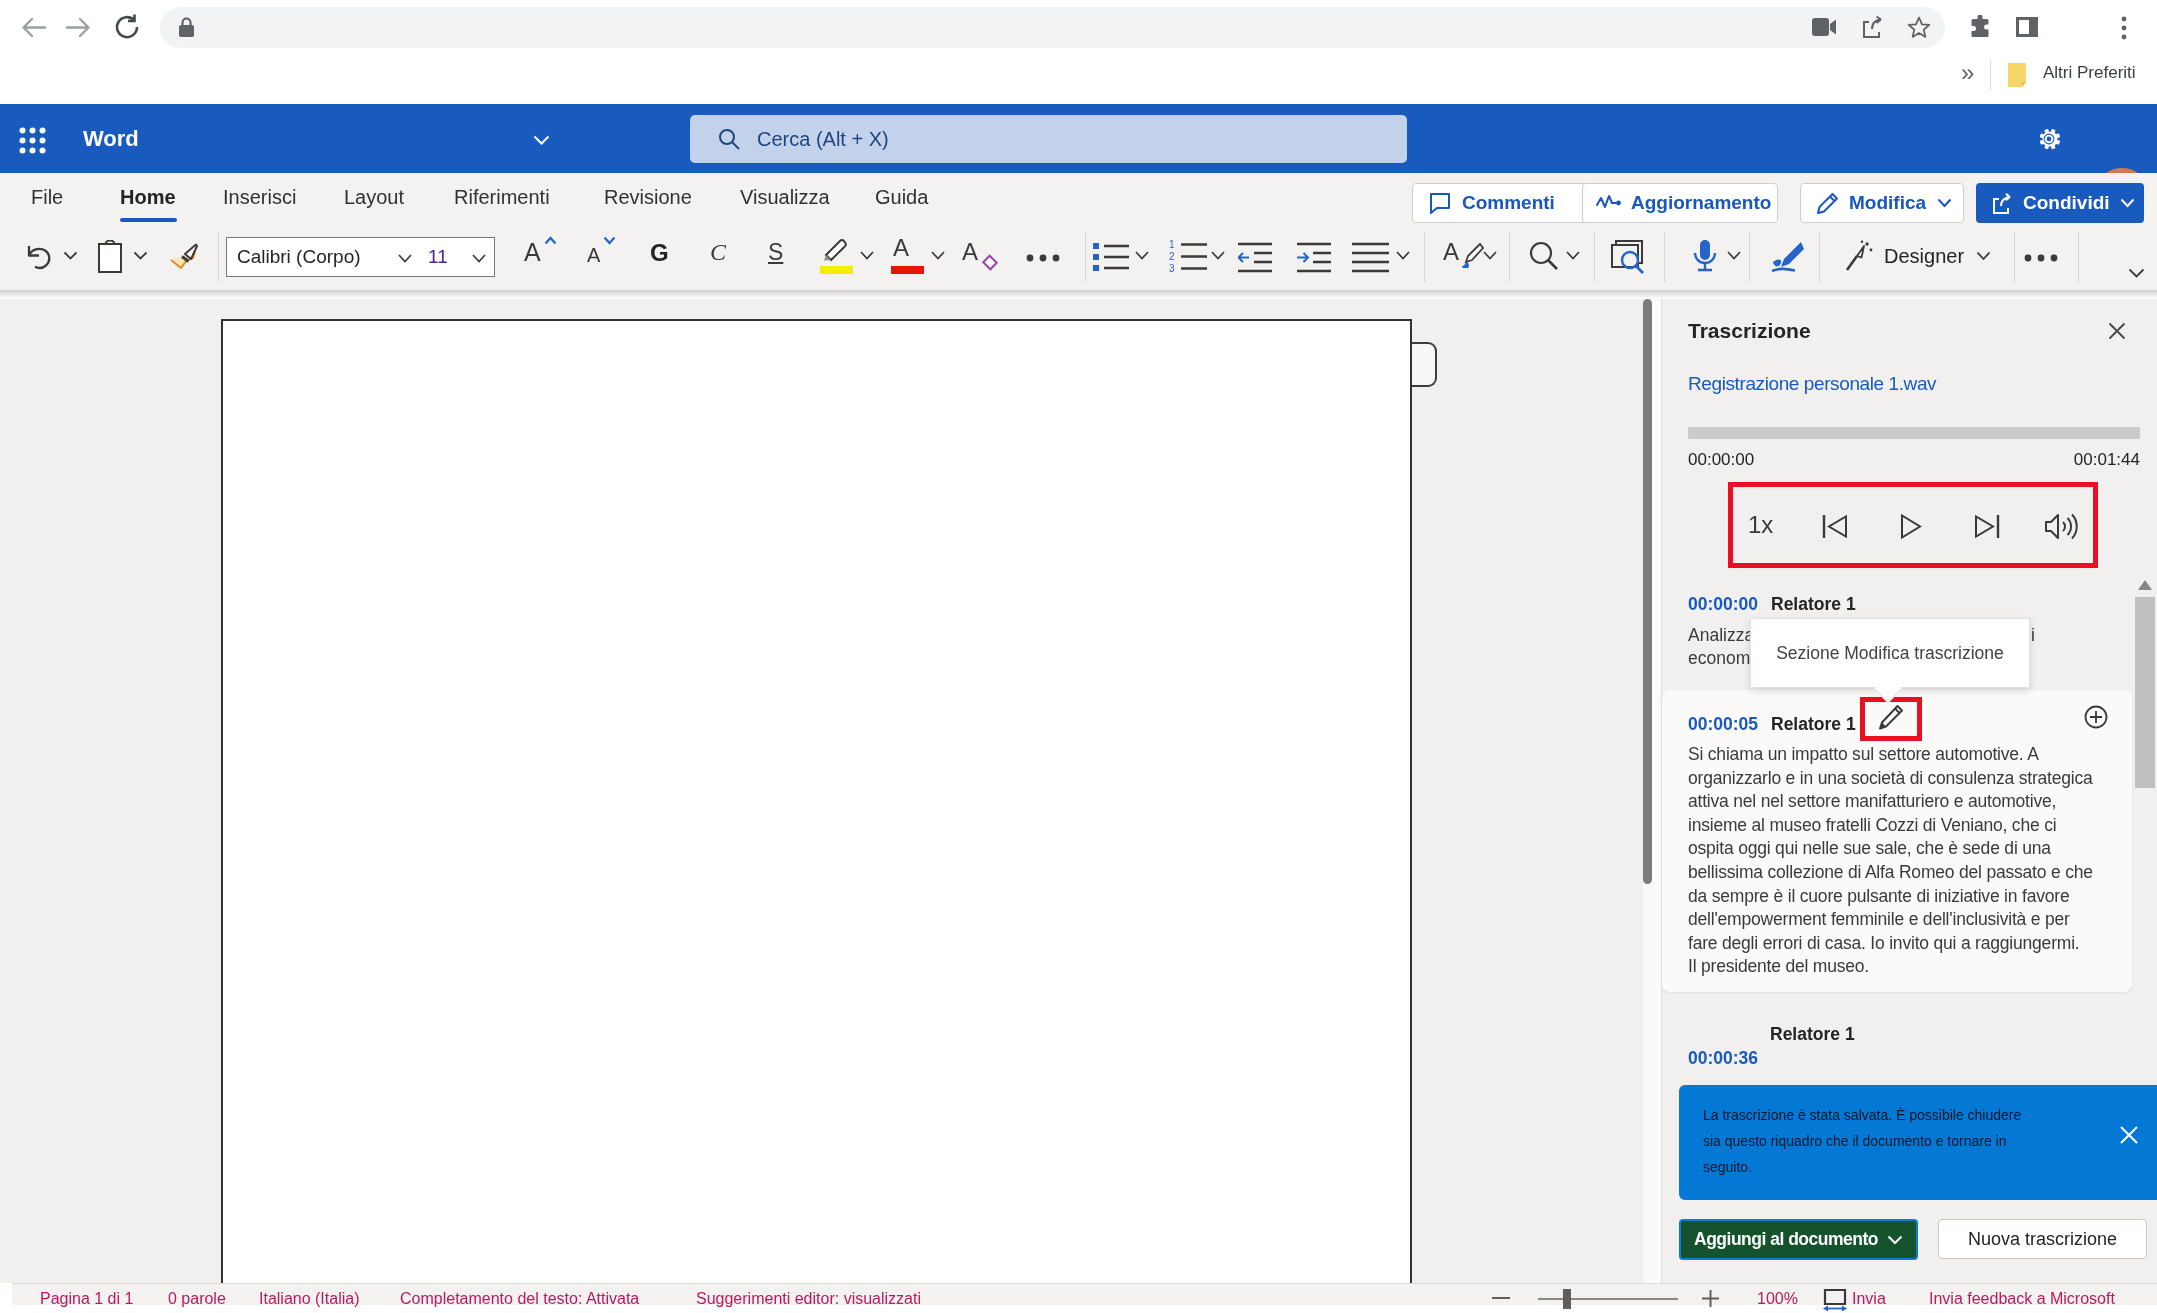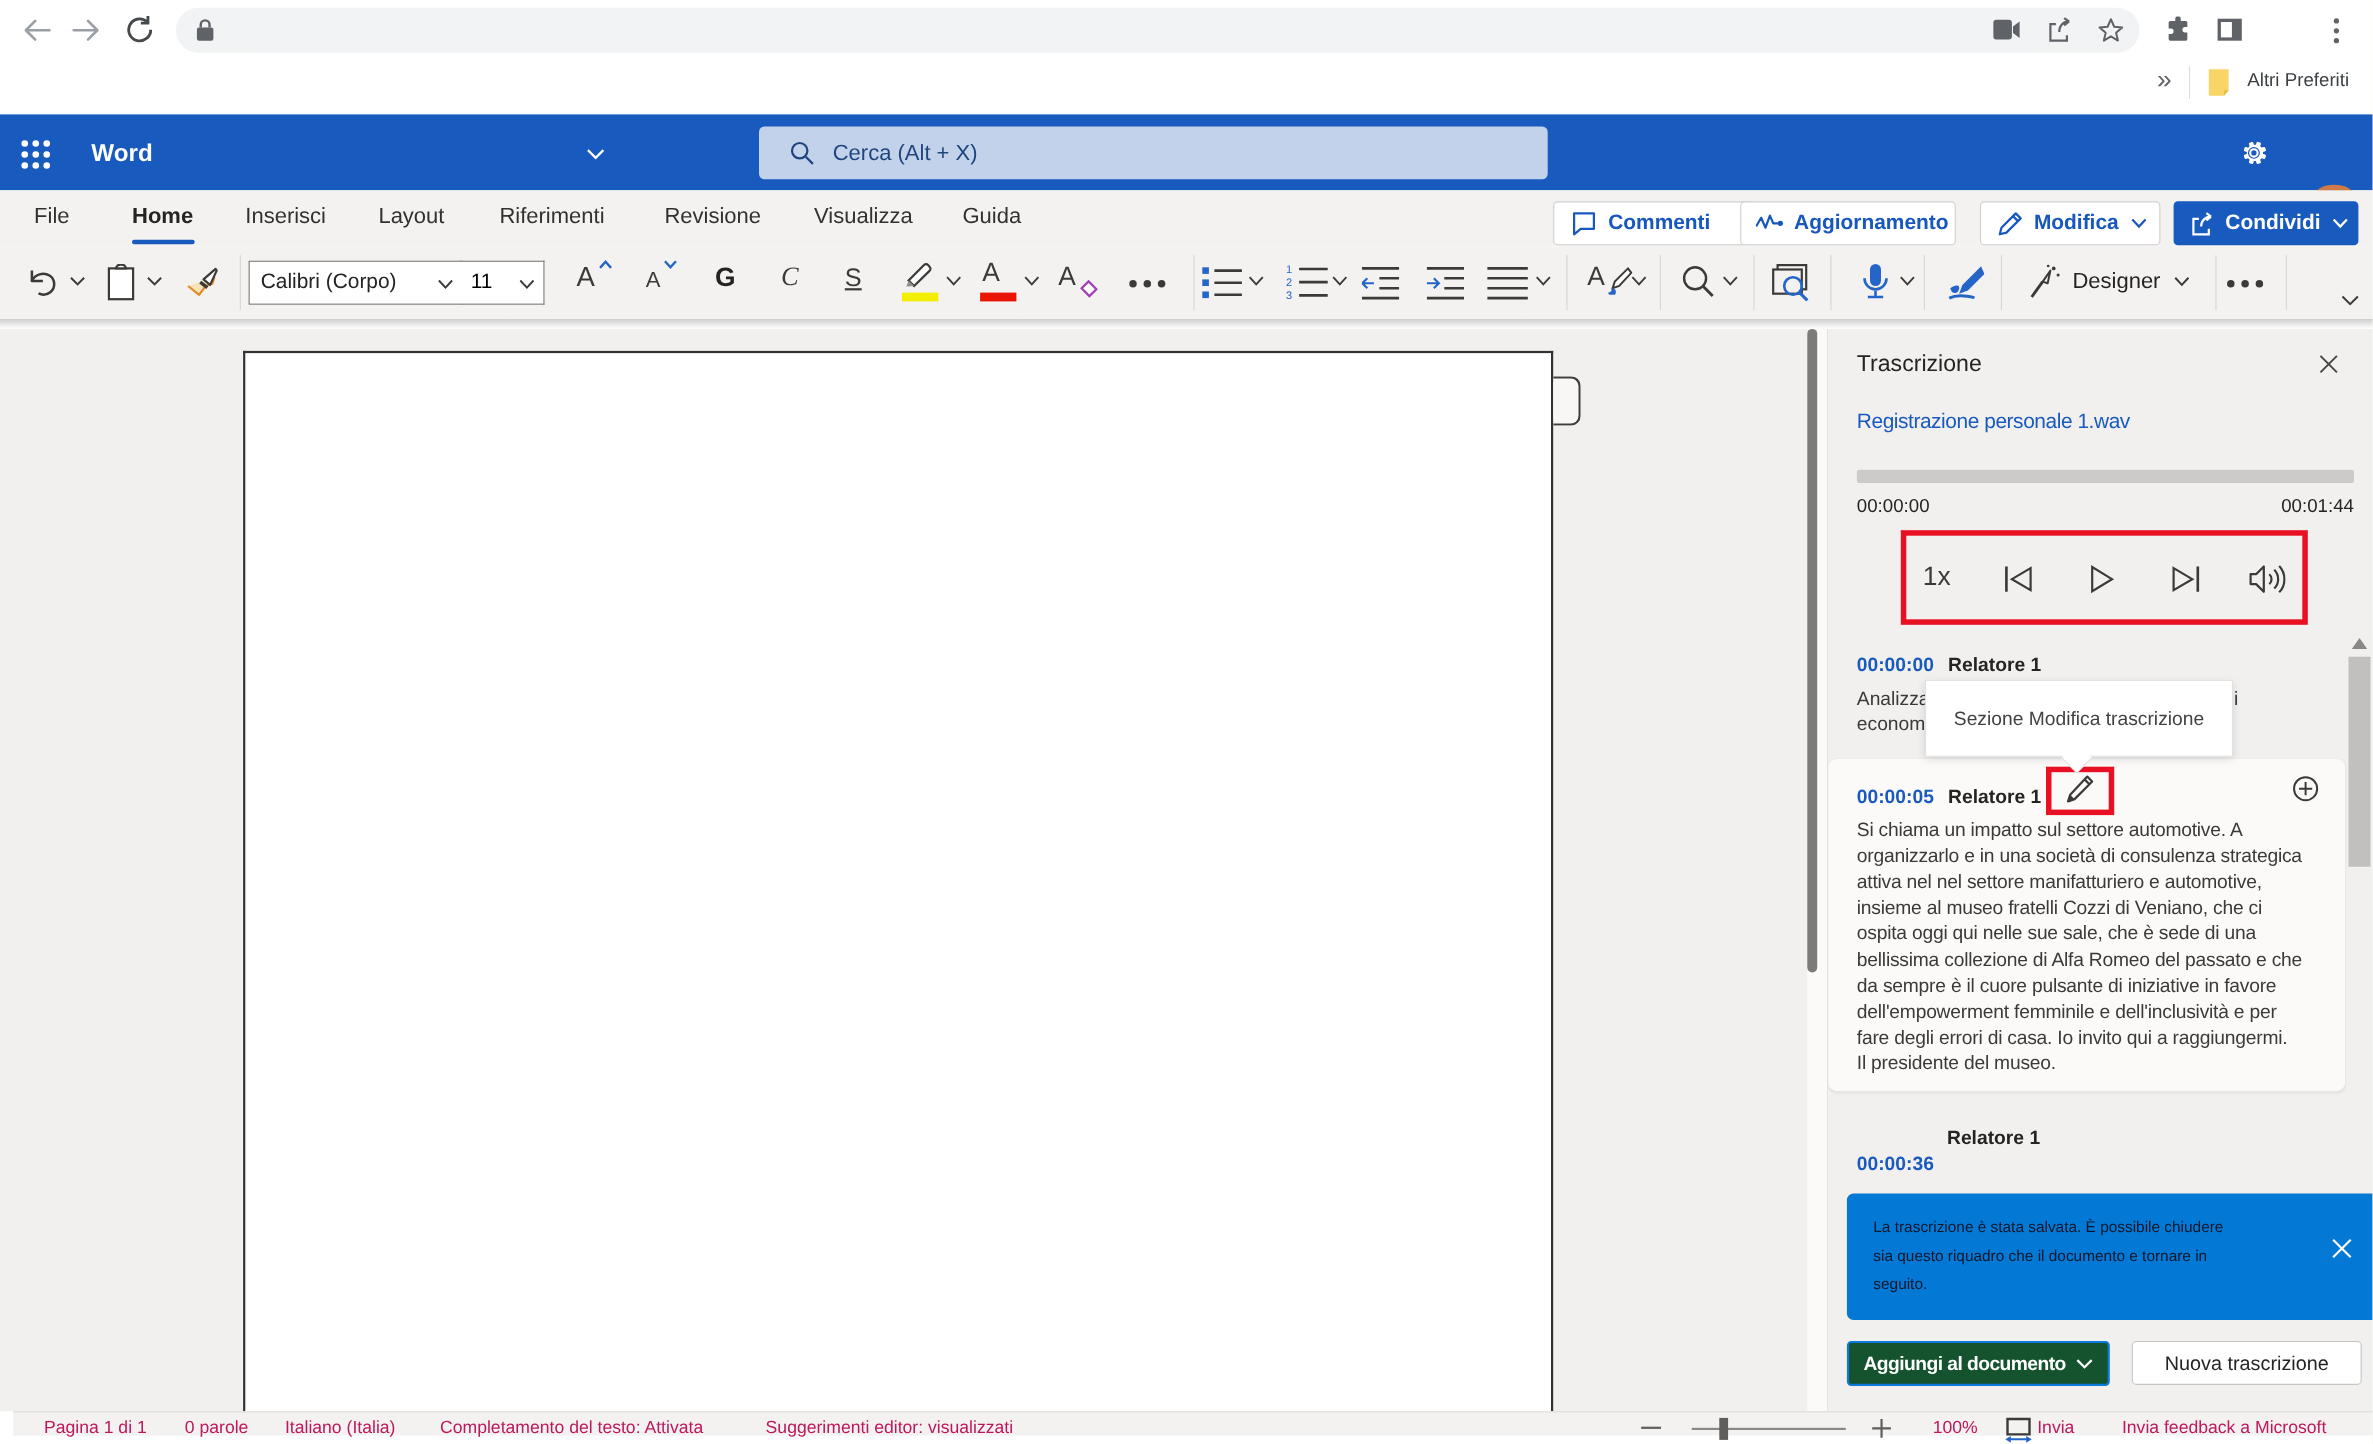--- a/index.html
+++ b/index.html
@@ -179,21 +179,21 @@
   </svg>
   <div class="abs" style="left:218px;top:8px;width:1px;height:50px;background:#d8d6d4;"></div>
 
   <div class="abs flex" style="left:226px;top:13px;width:195px;height:40px;background:#fff;border:1.5px solid #7a7875;">
     <div style="margin-left:10px;font-size:19px;color:#252423;">Calibri (Corpo)</div>
     <svg style="position:absolute;right:8px;top:16px" width="14" height="9" viewBox="0 0 14 9">
         <path d="M1 1 L7 7.5 L13 1" fill="none" stroke="#3b3a39" stroke-width="1.7"></path>
       </svg>
   </div>
   <div class="abs flex" style="left:417px;top:13px;width:78px;height:40px;background:#fff;border:1.5px solid #7a7875;border-left:none;">
-    <div style="margin-left:11px;font-size:19px;color:#000000;">11</div>
+    <div style="margin-left:11px;font-size:19px;color:#4c1d95;">11</div>
     <svg style="position:absolute;right:8px;top:16px" width="14" height="9" viewBox="0 0 14 9">
         <path d="M1 1 L7 7.5 L13 1" fill="none" stroke="#3b3a39" stroke-width="1.7"></path>
       </svg>
   </div>
 
   <div class="abs" style="left:524px;top:14px;font-size:25px;">A</div>
   <svg class="abs" style="left:544px;top:12px" width="13" height="9" viewBox="0 0 13 9">
       <path d="M1.5 7.5 L6.5 2 L11.5 7.5" fill="none" stroke="#2565c8" stroke-width="2.2"></path>
     </svg>
   <div class="abs" style="left:587px;top:20px;font-size:20px;">A</div>
@@ -343,21 +343,21 @@
 
   <div class="abs" style="left:1412px;top:43px;width:25px;height:45px;background:#f8f7f6;border:2px solid #3f3e3d;border-left:none;border-radius:0 9px 9px 0;"></div>
 
   <div class="abs" style="left:1643px;top:0px;width:18px;height:984px;background:#fbfaf9;"></div>
   <div class="abs" style="left:1643px;top:0px;width:9px;height:585px;background:#7d7b79;border-radius:5px;"></div>
 </div>
 
 <div class="abs" style="left:1661px;top:299px;width:1px;height:984px;background:#e0dfde;"></div>
 <div class="abs" id="panel" style="left:1662px;top:299px;width:495px;height:984px;background:#f1f0ef;overflow:hidden;">
 
-  <div class="abs" style="left:26px;top:20px;font-size:21px;font-weight:400;color:#252423;">Trascrizione</div>
+  <div class="abs" style="left:26px;top:20px;font-size:21px;font-weight:700;color:#252423;">Trascrizione</div>
   <svg class="abs" style="left:446px;top:23px" width="18" height="18" viewBox="0 0 18 18">
     <path d="M1.5 1.5 L16.5 16.5 M16.5 1.5 L1.5 16.5" stroke="#484644" stroke-width="1.8"></path>
   </svg>
 
   <div class="abs" style="left:26px;top:74px;font-size:19px;color:#185abd;letter-spacing:-0.4px;">Registrazione personale 1.wav</div>
 
   <div class="abs" style="left:26px;top:128px;width:452px;height:12px;border-radius:2px;background:#cdcbc9;"></div>
 
   <div class="abs" style="left:26px;top:151px;font-size:17px;color:#252423;">00:00:00</div>
   <div class="abs" style="left:318px;top:151px;width:160px;text-align:right;font-size:17px;color:#252423;">00:01:44</div>

